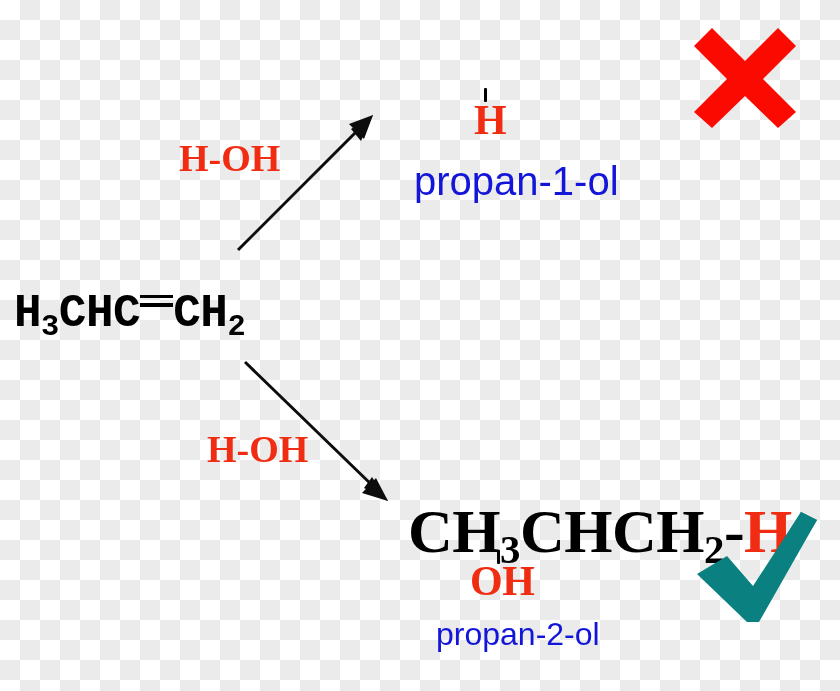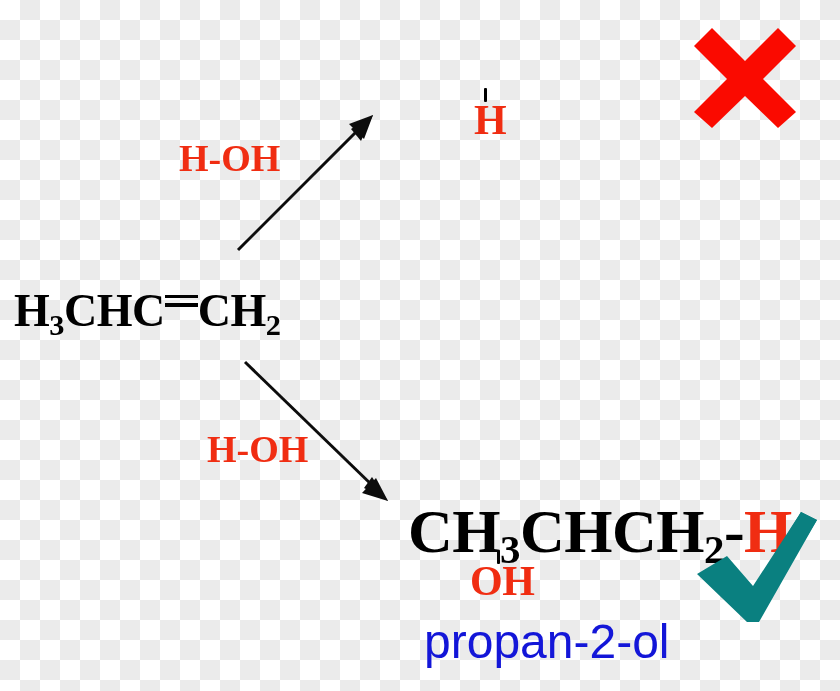--- a/index.html
+++ b/index.html
@@ -91,37 +91,38 @@
   .arrow-svg { overflow: visible; }
 
   
   .mark-svg { overflow: visible; }
 </style>
 </head>
 <body>
 
 <div id="canvas">
 
-  <div class="abs formula" style="left:14px; top:280px; font-size:46px;">
+  <div class="abs formula" style="left:14px; top:280px; font-size:46px;font-family:Liberation Mono, monospace;">
     <span>H</span><span class="sub">3</span><span>CHC</span><span class="dbond"><i class="t"></i><i class="b"></i></span><span>CH</span><span class="sub">2</span>
   </div>
 
   <div class="abs reagent" style="left:179px; top:139px; font-size:38px;">H-OH</div>
 
   <svg class="abs arrow-svg" width="160" height="160" style="left:230px; top:100px;" viewBox="0 0 160 160">
     <line x1="8" y1="150" x2="132" y2="26" stroke="#0d0d0d" stroke-width="3"></line>
     <polygon points="143,15 119,24 134,39" fill="#0d0d0d"></polygon>
     <polygon points="143,15 121,29 131,41" fill="#0d0d0d"></polygon>
   </svg>
 
 
   <div class="abs bondtick" style="left:484px; top:88px; height:14px;"></div>
 
   <div class="abs formula red" style="left:474px; top:99px; font-size:42px;">H</div>
 
+  <div class="abs iupac" style="left:414px; top:161px; font-size:40px;">propan-1-ol</div>
 
   <svg class="abs mark-svg" width="102" height="100" style="left:694px; top:28px;" viewBox="0 0 102 100">
     <polygon fill="#fa0a00" points="18,0 51,33 84,0 102,18 69,51 102,84 84,100 51,68 18,100 0,84 33,51 0,18"></polygon>
   </svg>
 
   <div class="abs reagent" style="left:207px; top:430px; font-size:38px;">H-OH</div>
 
   <svg class="abs arrow-svg" width="170" height="160" style="left:238px; top:355px;" viewBox="0 0 170 160">
     <line x1="7" y1="7" x2="137" y2="133" stroke="#0d0d0d" stroke-width="3"></line>
     <polygon points="150,146 124,138 138,123" fill="#0d0d0d"></polygon>
@@ -129,20 +130,20 @@
   </svg>
 
   <div class="abs formula" style="left:408px; top:500px; font-size:62px;">
     <span>CH</span><span class="sub">3</span><span>CHCH</span><span class="sub">2</span><span>-</span><span class="red">H</span>
   </div>
 
   <div class="abs bondtick" style="left:497px; top:550px; height:14px;"></div>
 
   <div class="abs formula red" style="left:470px; top:560px; font-size:42px;">OH</div>
 
-  <div class="abs iupac" style="left:424px; top:618px; font-size:48px;">propan-2-ol</div>
+  <div class="abs iupac" style="left:436px; top:618px; font-size:32px;">propan-2-ol</div>
 
   <svg class="abs mark-svg" width="120" height="110" style="left:697px; top:512px;" viewBox="0 0 120 110">
     <polygon fill="#0a8080" points="0,62 30,44 56,74 104,0 120,8 62,110 50,110"></polygon>
     <polygon fill="#0a8080" points="104,0 120,8 98,44 88,26"></polygon>
   </svg>
 
 </div>
 
 </body></html>

